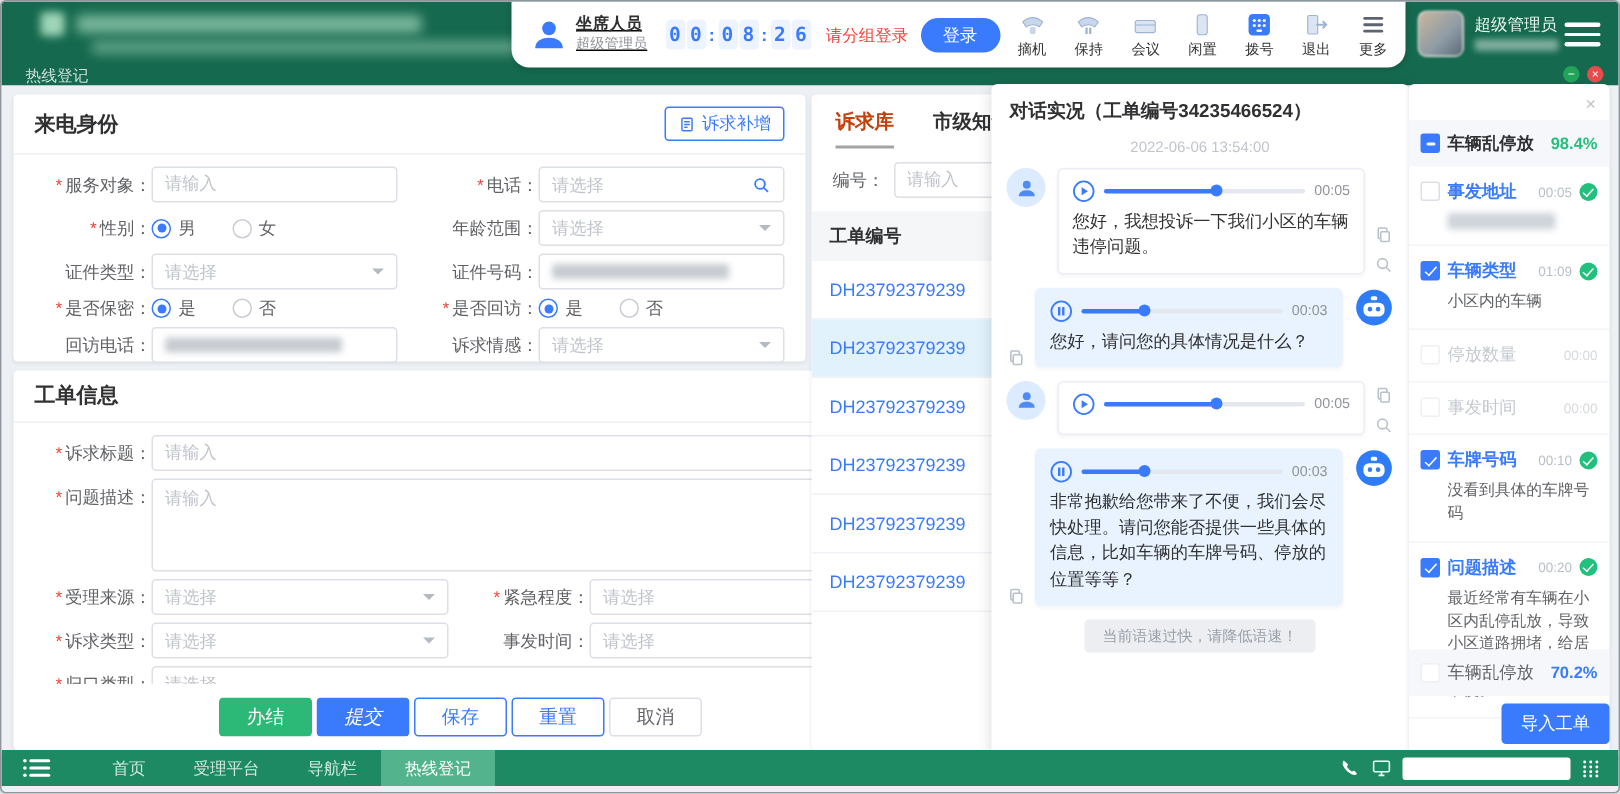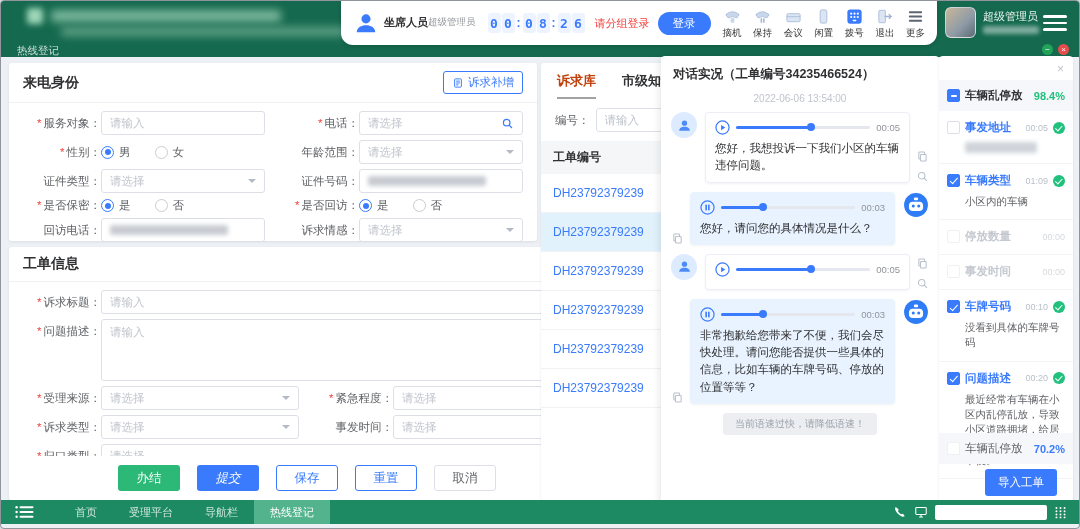--- a/index.html
+++ b/index.html
@@ -8,21 +8,21 @@
     background:#edf0f4;border:1px solid #8f959b;border-radius:4px;overflow:hidden;}
   
   .topbar{position:absolute;left:0;top:0;right:0;height:56px;background:#15694e;}
   .title-blur{position:absolute;left:26px;top:7px;width:16px;height:16px;background:#9fd6b8;filter:blur(3px);border-radius:3px;}
   .title-blur2{position:absolute;left:50px;top:9px;width:230px;height:12px;background:#7ab79d;filter:blur(4px);border-radius:3px;}
   .title-blur3{position:absolute;left:60px;top:26px;width:300px;height:9px;background:#5ea187;filter:blur(4px);border-radius:3px;}
   .page-tab{position:absolute;left:16px;top:43px;font-size:10.5px;color:rgba(255,255,255,.78);filter:blur(.5px);}
   .toolcard{position:absolute;left:340px;top:0;width:596px;height:44px;background:#fff;border-radius:0 0 12px 12px;
     display:flex;align-items:center;padding:0 12px;box-shadow:0 1px 4px rgba(0,0,0,.18);}
   .chip{display:flex;align-items:center;gap:5px;flex:none;}
-  .chip-texts{display:flex;line-height:1.25;}
+  .chip-texts{display:flex;flex-direction:column;line-height:1.25;text-decoration:underline;}
   .chip-role{font-size:11px;color:#303133;font-weight:bold;}
   .chip-title{font-size:9.5px;color:#909399;}
   .timer{display:flex;align-items:center;gap:1px;margin-left:12px;flex:none;}
   .digit{width:13px;height:20px;background:#eef4ff;border-radius:3px;color:#3a7bfd;font-family:"DejaVu Sans Mono",monospace;
     font-size:13px;font-weight:bold;display:flex;align-items:center;justify-content:center;}
   .tcolon{color:#3a7bfd;font-weight:bold;font-size:12px;margin:0 1px;}
   .login-hint{font-size:11px;color:#f5403b;margin-left:10px;flex:none;white-space:nowrap;}
   .login-btn{margin-left:8px;flex:none;background:#3a7bfd;color:#fff;font-size:11.5px;border:none;border-radius:12px;
     padding:4px 15px;cursor:pointer;}
   .tools{display:flex;gap:9px;margin-left:12px;flex:1;justify-content:space-between;min-width:0;}
@@ -62,21 +62,21 @@
   .radio{width:13px;height:13px;border-radius:50%;border:1px solid #c9ccd3;background:#fff;position:relative;flex:none;cursor:pointer;}
   .radio.on{border-color:#3a7bfd;}
   .radio.on::after{content:'';position:absolute;left:2.5px;top:2.5px;right:2.5px;bottom:2.5px;background:#3a7bfd;border-radius:50%;}
   .rlabel{font-size:11.5px;color:#606266;margin:0 24px 0 5px;}
   .blurval{width:118px;height:10px;background:#c8ccd2;border-radius:2px;filter:blur(2px);}
   .ctrl.dis{background:#f5f7fa;}
   .ctrl.area{height:62px;align-items:flex-start;padding-top:5px;}
   .map-btn{flex:none;display:flex;align-items:center;gap:3px;height:24px;margin-left:8px;border:1px solid #3a7bfd;background:#fff;
     color:#3a7bfd;border-radius:3px;font-size:11.5px;padding:0 8px;cursor:pointer;}
   .lp-footer{position:absolute;left:0;right:0;bottom:0;height:44px;background:#fff;display:flex;align-items:center;
-    justify-content:center;gap:17px;}
+    justify-content:center;gap:3px;}
   .btn{height:26px;min-width:62px;padding:0 12px;border-radius:3px;font-size:12.5px;display:flex;align-items:center;
     justify-content:center;border:1px solid transparent;cursor:pointer;background:#fff;}
   .btn.green{background:#2cb876;color:#fff;}
   .btn.blue{background:#3a7bfd;color:#fff;font-style:italic;}
   .btn.outline{border-color:#3a7bfd;color:#3a7bfd;}
   .btn.plain{border-color:#dcdfe6;color:#606266;}
   
   .lib{left:540px;top:6px;width:260px;height:437px;overflow:hidden;}
   .lib-tabs{display:flex;gap:26px;padding:9px 16px 0;}
   .lib-tab{font-size:13px;font-weight:bold;color:#303133;padding-bottom:7px;cursor:pointer;white-space:nowrap;}
@@ -130,24 +130,24 @@
   .score-g{font-size:11px;font-weight:bold;color:#22c07d;}
   .score-b{font-size:11px;font-weight:bold;color:#3a7bfd;}
   .ana-item{padding:9px 8px 10px;border-bottom:1px solid #f2f4f7;}
   .ana-row{display:flex;align-items:center;gap:5px;}
   .ana-lbl{flex:1;font-size:11.5px;font-weight:bold;color:#3a7bfd;white-space:nowrap;overflow:hidden;}
   .ana-time{font-size:9px;color:#b9bfc9;flex:none;}
   .done{width:12px;height:12px;border-radius:50%;background:#22c07d;flex:none;position:relative;}
   .done::after{content:'';position:absolute;left:4.2px;top:2px;width:2.6px;height:5.6px;border:solid #fff;
     border-width:0 1.4px 1.4px 0;transform:rotate(42deg);}
   .ana-content{margin:6px 0 0 18px;font-size:10.5px;color:#606266;line-height:1.45;}
-  .ana-item.dis .ana-lbl{color:#c4c9d1;font-weight:bold;}
+  .ana-item.dis .ana-lbl{color:#c4c9d1;font-weight:normal;}
   .ana-item.dis .ana-time{color:#d6dade;}
   .blurbar{margin:7px 0 0 18px;width:72px;height:11px;background:#cfd4da;border-radius:2px;filter:blur(2px);}
-  .import-btn{position:absolute;right:16px;bottom:8px;background:#3a7bfd;color:#fff;border:none;border-radius:3px;
+  .import-btn{position:absolute;right:0;bottom:8px;background:#3a7bfd;color:#fff;border:none;border-radius:3px;
     font-size:11.5px;padding:6px 13px;cursor:pointer;}
   
   .bottombar{position:absolute;left:0;right:0;bottom:4px;height:24px;background:#1e8a64;display:flex;align-items:center;}
   .bb-list{margin:0 24px 0 14px;line-height:0;cursor:pointer;}
   .bb-tab{height:100%;display:flex;align-items:center;padding:0 16px;font-size:11px;color:#cfe8dd;cursor:pointer;white-space:nowrap;}
   .bb-tab.active{background:#52b38c;color:#fff;}
   .bb-right{margin-left:auto;display:flex;align-items:center;gap:7px;margin-right:12px;}
   .bb-input{width:112px;height:15px;background:#fff;border:none;border-radius:2px;outline:none;font-size:10px;padding:0 4px;}
   svg{display:block;}
 </style>

